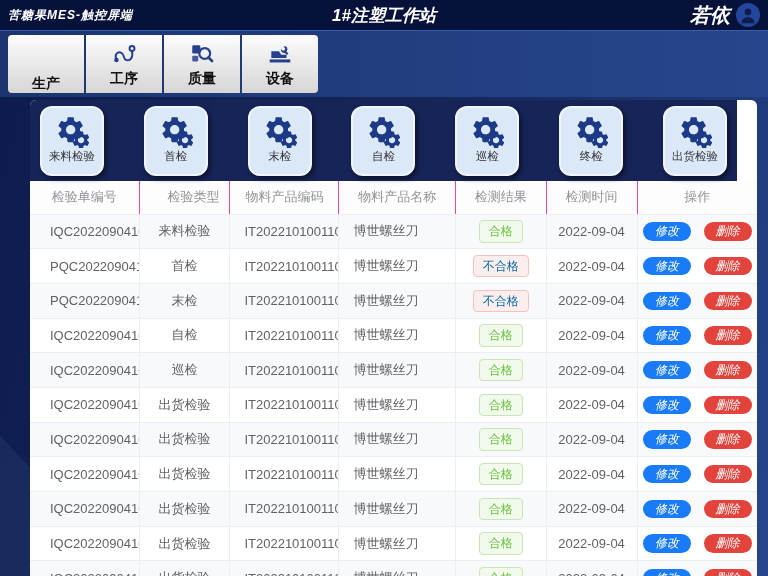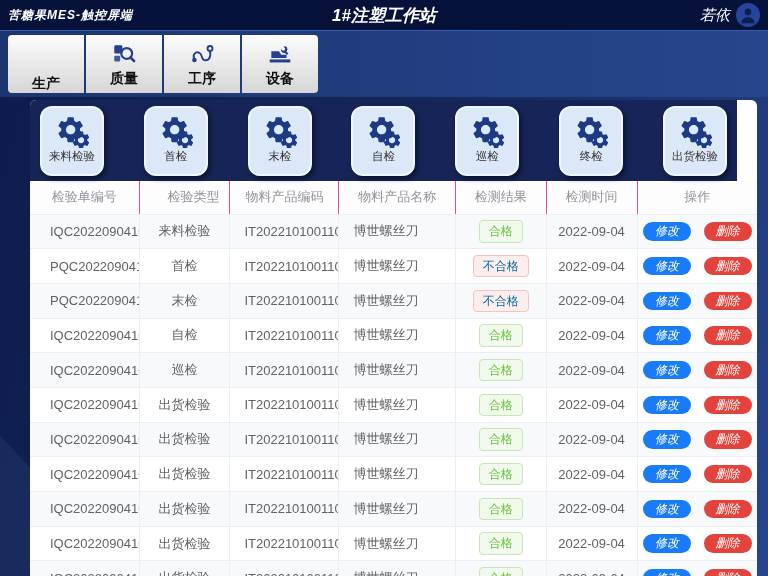--- a/index.html
+++ b/index.html
@@ -16,21 +16,21 @@
     pointer-events:none;
   }
   
   .topbar{
     height:30px; background:#07123a; color:#fff;
     display:flex; align-items:center; padding:0 8px; position:relative; z-index:5;
   }
   .app-title{ font-size:12px; font-weight:bold; font-style:italic; letter-spacing:1px;}
   .station-title{ position:absolute; left:50%; transform:translateX(-50%); font-size:17px; font-weight:bold; font-style:italic;}
   .userbox{ margin-left:auto; display:flex; align-items:center; gap:6px;}
-  .username{ font-size:15px; font-style:italic; font-weight:normal;}
+  .username{ font-size:20px; font-style:italic; font-weight:bold;}
   .avatar{ width:24px; height:24px; border-radius:50%; background:#25469c; display:flex; align-items:center; justify-content:center; overflow:hidden;}
   .avatar svg{ width:22px; height:22px; color:#0e1d4d;}
   
   .tabstrip{
     height:67px; background:linear-gradient(90deg,#1c3570 0%,#244184 70%,#27458c 100%);
     border-top:1px solid #3a5cae;
     display:flex; align-items:center; padding-left:8px; position:relative; z-index:4;
   }
   .tabbtn{
     width:76px; height:58px; margin-right:2px; border:none; cursor:pointer;
@@ -139,29 +139,29 @@
 
 <div class="tabstrip">
   <button class="tabbtn">
     <svg>
         <use href="#sym-gearpair"></use>
       </svg>
     <span class="tlabel">生产</span>
   </button>
   <button class="tabbtn">
     <svg>
+        <use href="#sym-route"></use>
+      </svg>
+    <span class="tlabel">工序</span>
+  </button>
+  <button class="tabbtn">
+    <svg>
         <use href="#sym-quality"></use>
       </svg>
     <span class="tlabel">质量</span>
-  </button>
-  <button class="tabbtn">
-    <svg>
-        <use href="#sym-route"></use>
-      </svg>
-    <span class="tlabel">工序</span>
   </button>
   <button class="tabbtn">
     <svg>
         <use href="#sym-machine"></use>
       </svg>
     <span class="tlabel">设备</span>
   </button>
 </div>
 
 <div class="panel">

